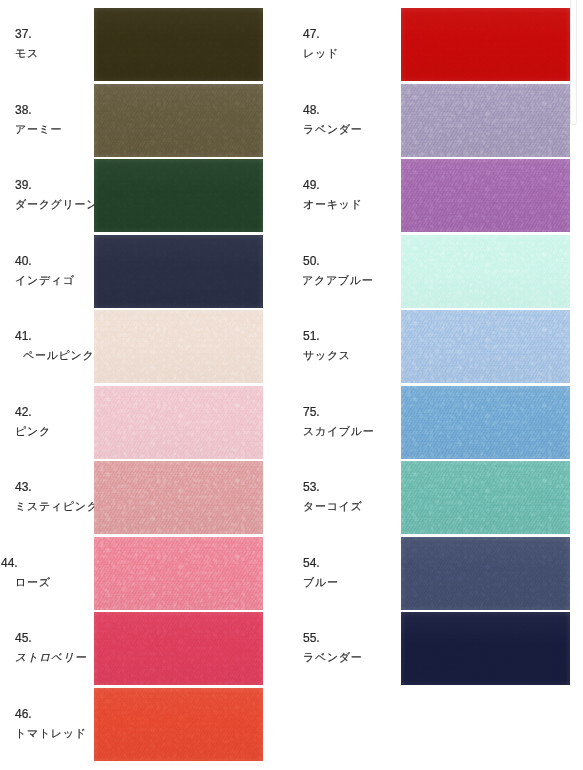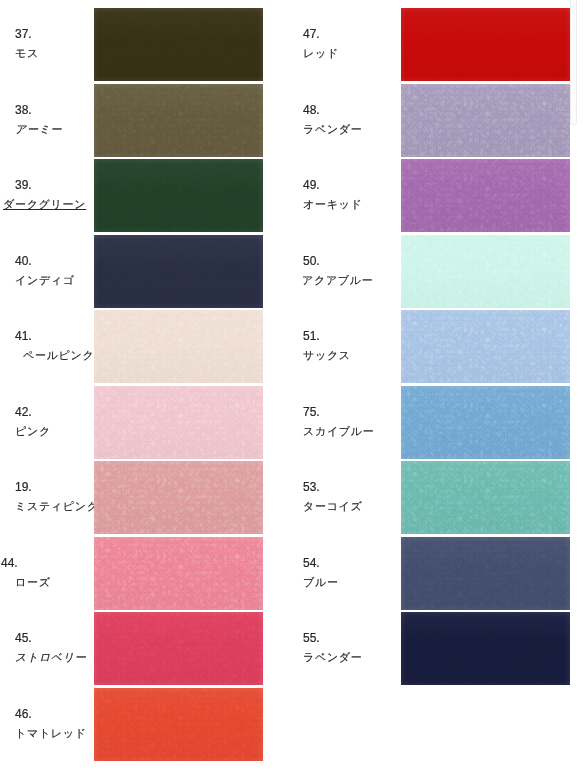--- a/index.html
+++ b/index.html
@@ -73,34 +73,34 @@
             <svg width="169" height="73">
               <rect width="169" height="73" filter="url(#fabric-weave-a)"></rect>
             </svg>
           </div>
           <div class="weave2" style="opacity: 0.164;"></div>
           <div class="sheen"></div>
         </div>
       </div>
       <div class="swatch-row" style="top: 83.5px; height: 73px;">
         <div class="swatch-number" style="left: 15px; top: 20px;">38.</div>
-        <div class="swatch-name" style="left: 15px; top: 40px; font-style: italic;">アーミー</div>
+        <div class="swatch-name" style="left: 15px; top: 40px;">アーミー</div>
         <div class="color-swatch" style="left: 94px; width: 169px; height: 73px; background-color: rgb(97, 88, 61);">
           <div class="weave" style="opacity: 0.393;">
             <svg width="169" height="73">
               <rect width="169" height="73" filter="url(#fabric-weave-a)"></rect>
             </svg>
           </div>
           <div class="weave2" style="opacity: 0.352;"></div>
           <div class="sheen"></div>
         </div>
       </div>
       <div class="swatch-row" style="top: 159px; height: 73px;">
         <div class="swatch-number" style="left: 15px; top: 20px;">39.</div>
-        <div class="swatch-name" style="left: 3px; top: 40px; text-decoration: underline;">ダークグリーン</div>
+        <div class="swatch-name" style="left: 15px; top: 40px;">ダークグリーン</div>
         <div class="color-swatch" style="left: 94px; width: 169px; height: 73px; background-color: rgb(33, 63, 38);">
           <div class="weave" style="opacity: 0.21;">
             <svg width="169" height="73">
               <rect width="169" height="73" filter="url(#fabric-weave-a)"></rect>
             </svg>
           </div>
           <div class="weave2" style="opacity: 0.188;"></div>
           <div class="sheen"></div>
         </div>
       </div>
@@ -137,21 +137,21 @@
           <div class="weave" style="opacity: 0.95;">
             <svg width="169" height="73">
               <rect width="169" height="73" filter="url(#fabric-weave-a)"></rect>
             </svg>
           </div>
           <div class="weave2" style="opacity: 0.85;"></div>
           <div class="sheen"></div>
         </div>
       </div>
       <div class="swatch-row" style="top: 461px; height: 73px;">
-        <div class="swatch-number" style="left: 15px; top: 20px;">19.</div>
+        <div class="swatch-number" style="left: 15px; top: 20px;">43.</div>
         <div class="swatch-name" style="left: 15px; top: 40px;">ミスティピンク</div>
         <div class="color-swatch" style="left: 94px; width: 169px; height: 73px; background-color: rgb(221, 153, 155);">
           <div class="weave" style="opacity: 0.825;">
             <svg width="169" height="73">
               <rect width="169" height="73" filter="url(#fabric-weave-a)"></rect>
             </svg>
           </div>
           <div class="weave2" style="opacity: 0.739;"></div>
           <div class="sheen"></div>
         </div>

